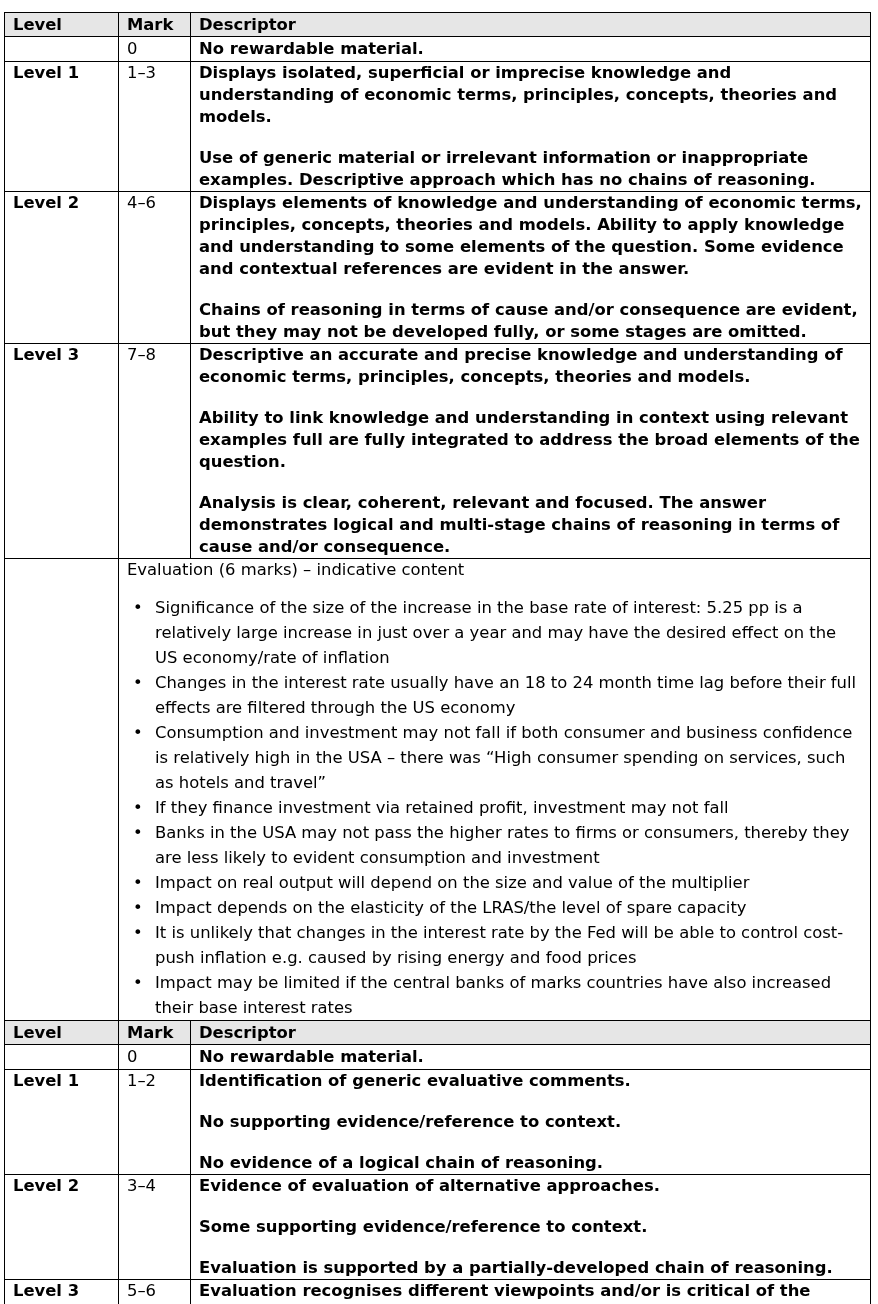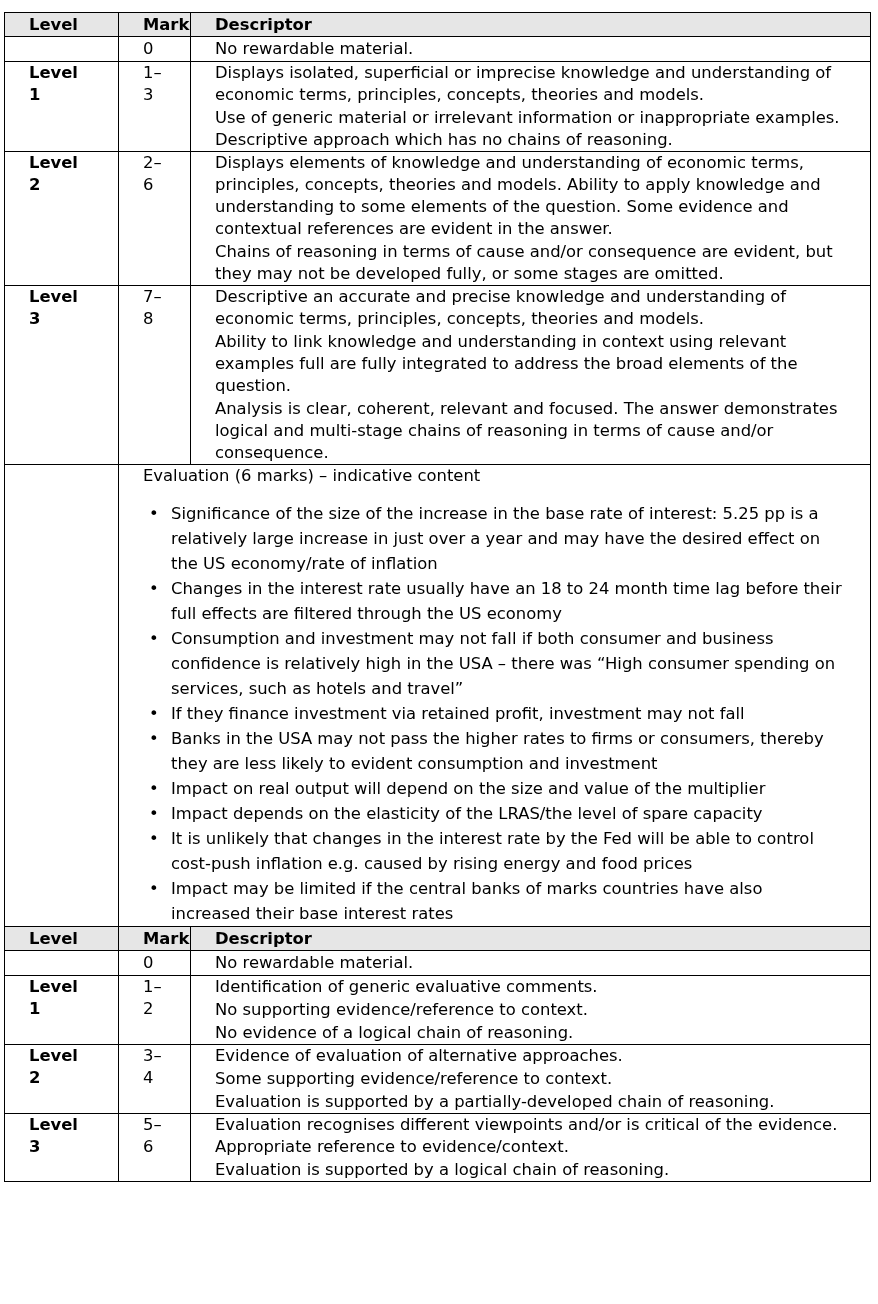--- a/index.html
+++ b/index.html
@@ -6,35 +6,35 @@
   body {
     width: 878px; height: 1304px; position: relative; overflow: hidden;
     font-family: "DejaVu Sans", sans-serif; color: #000;
   }
   .page { position: absolute; left: 4px; top: 12px; width: 867px; }
   table.grid {
     width: 867px; border-collapse: collapse; table-layout: fixed;
     font-size: 16.4px; line-height: 22px;
   }
   table.grid td, table.grid th {
-    border: 1.3px solid #000; vertical-align: top; padding: 0 24px;
+    border: 1.3px solid #000; vertical-align: top; padding: 0 8px;
   }
   col.c-level { width: 114px; }
   col.c-mark { width: 72px; }
   col.c-desc { width: auto; }
   tr.head th {
     background: #e6e6e6; font-weight: bold; text-align: left;
     height: 23px; line-height: 23px; padding-top: 0; padding-bottom: 0;
   }
   td.level { font-weight: bold; padding-top: 7px; }
   td.mark { padding-top: 7px; }
   td.desc { padding-top: 7px; padding-bottom: 1px; }
   tr.zero td { padding-top: 1px; padding-bottom: 1px; }
-  .para { margin: 0; }
-  .para + .para { margin-top: 1px; }
+  .para { margin: 0; font-weight: bold; }
+  .para + .para { margin-top: 19px; }
   td.evalcell { padding: 18px 8px 26px 10px; line-height: 25px; }
   .eval-title { font-weight: normal; margin: 0 0 14px 0; line-height: 22px; }
   ul.ev { list-style: none; margin: 0; padding: 0; }
   ul.ev li { position: relative; padding-left: 28px; }
   ul.ev li .bullet { position: absolute; left: 6px; top: 0; }
 </style>
 </head>
 <body>
 
 <div class="page">
@@ -60,21 +60,21 @@
       <tr>
         <td class="level">Level 1</td>
         <td class="mark">1–3</td>
         <td class="desc">
           <p class="para">Displays isolated, superficial or imprecise knowledge and understanding of economic terms, principles, concepts, theories and models.</p>
           <p class="para">Use of generic material or irrelevant information or inappropriate examples. Descriptive approach which has no chains of reasoning.</p>
         </td>
       </tr>
       <tr>
         <td class="level">Level 2</td>
-        <td class="mark">2–6</td>
+        <td class="mark">4–6</td>
         <td class="desc">
           <p class="para">Displays elements of knowledge and understanding of economic terms, principles, concepts, theories and models. Ability to apply knowledge and understanding to some elements of the question. Some evidence and contextual references are evident in the answer.</p>
           <p class="para">Chains of reasoning in terms of cause and/or consequence are evident, but they may not be developed fully, or some stages are omitted.</p>
         </td>
       </tr>
       <tr>
         <td class="level">Level 3</td>
         <td class="mark">7–8</td>
         <td class="desc">
           <p class="para">Descriptive an accurate and precise knowledge and understanding of economic terms, principles, concepts, theories and models.</p>

